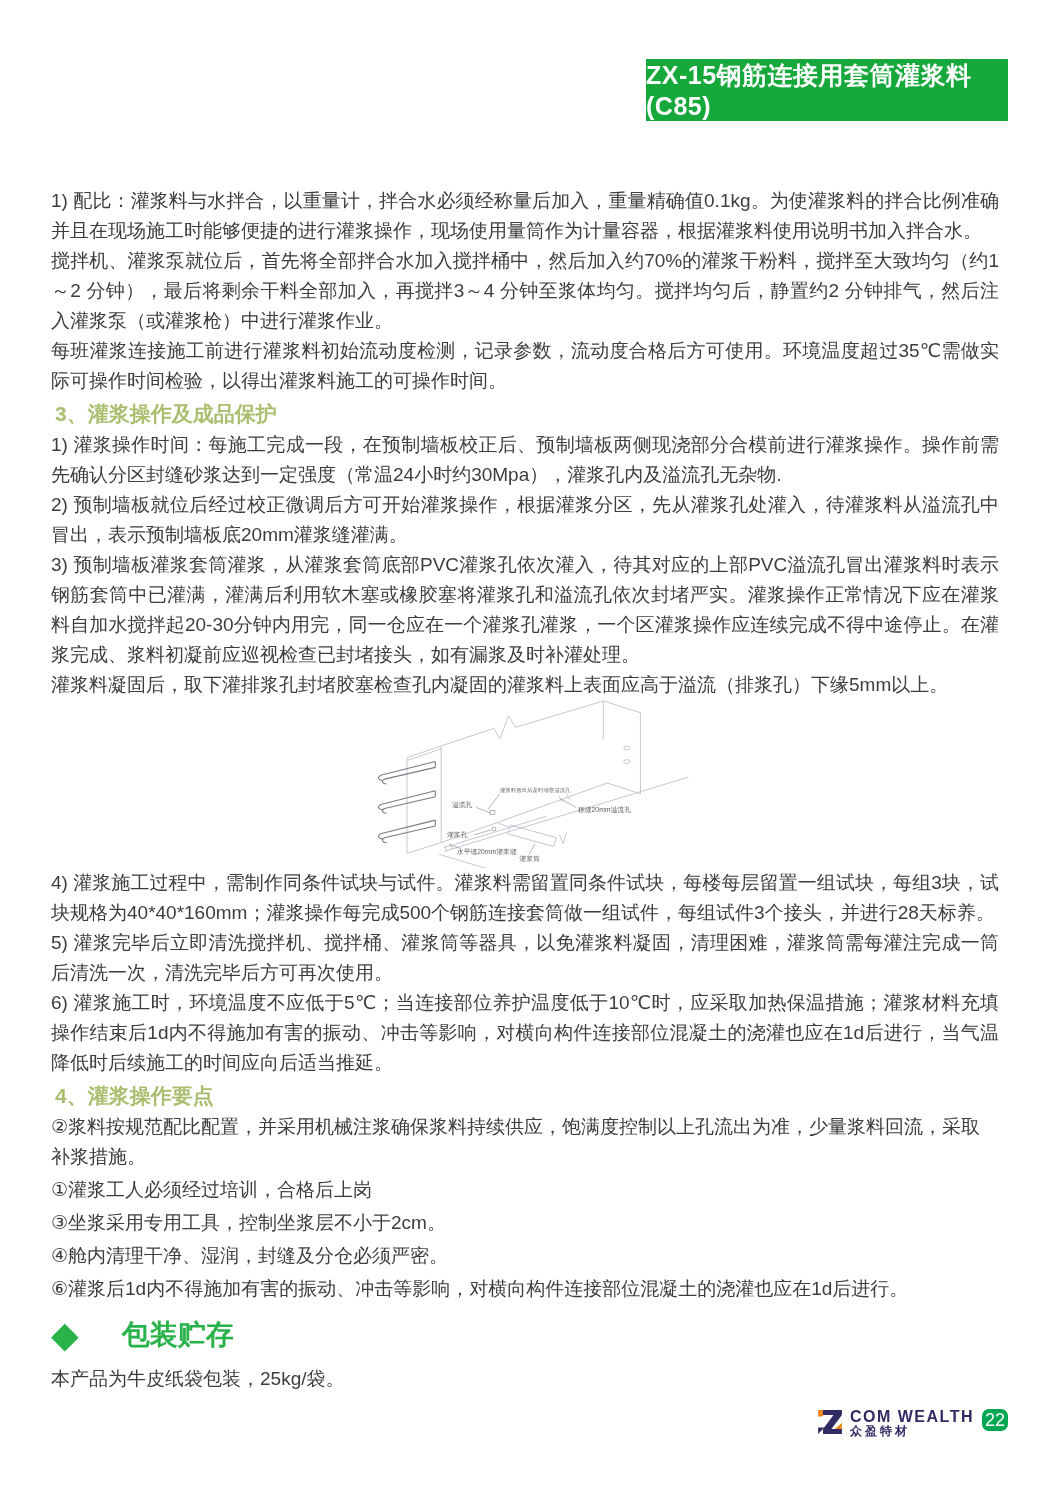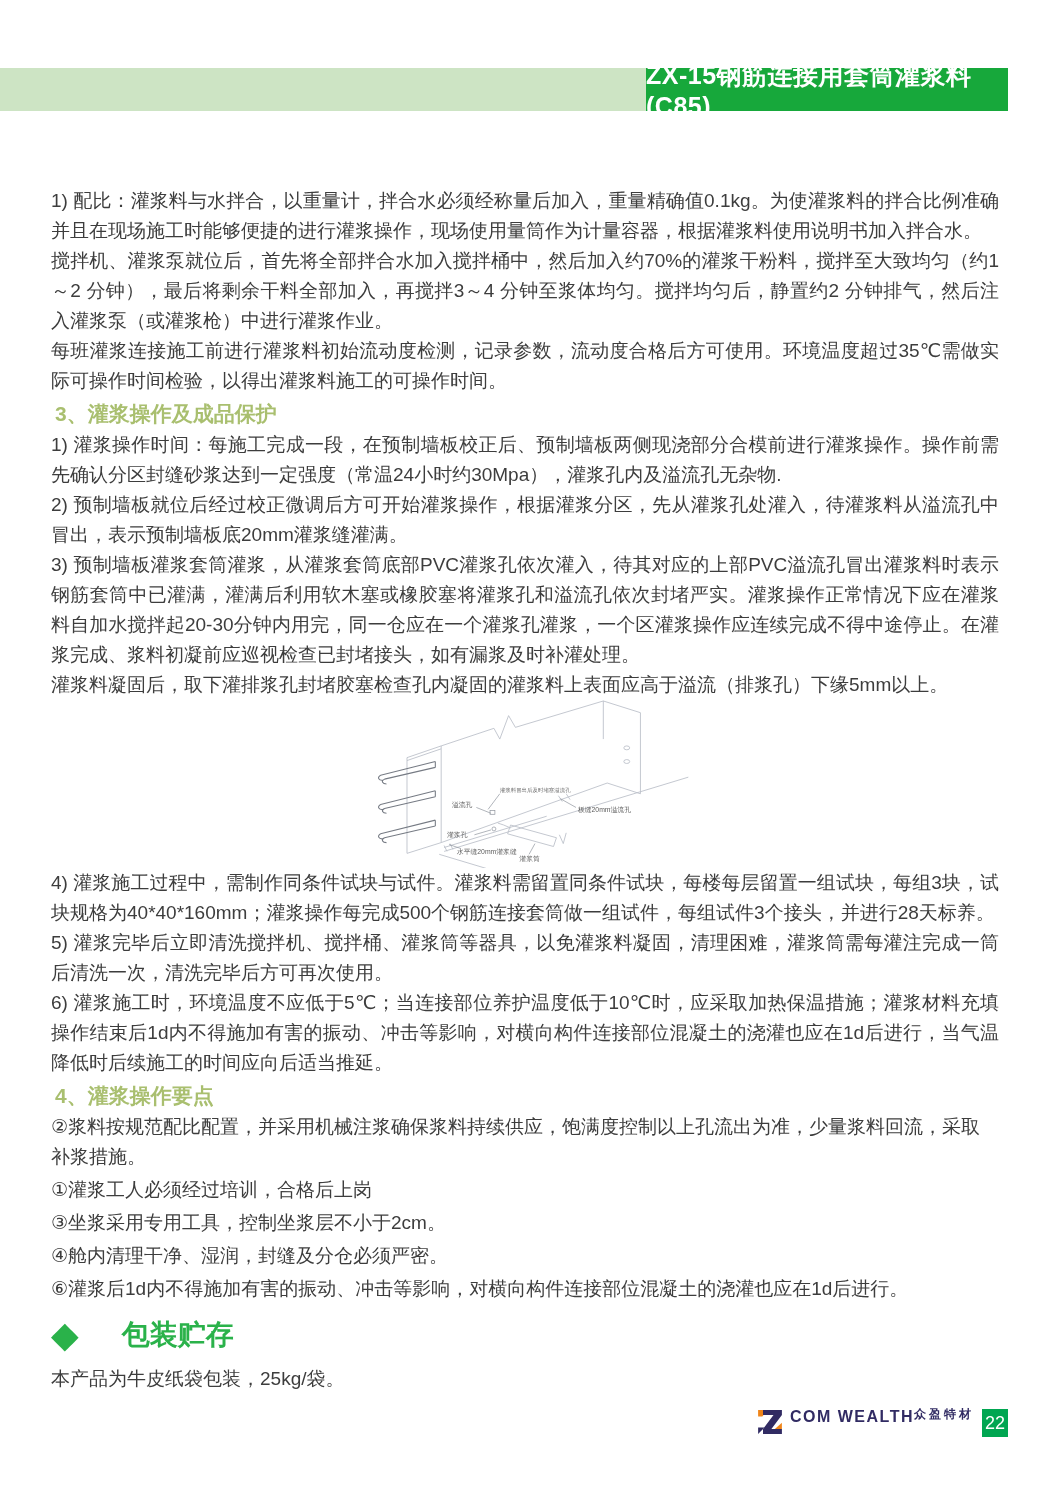--- a/index.html
+++ b/index.html
@@ -5,21 +5,21 @@
   html,body{margin:0;padding:0;background:#ffffff;}
   .page{
     position:relative;
     width:1050px;height:1504px;
     background:#ffffff;
     font-family:"Liberation Sans","DejaVu Sans",sans-serif;
     color:#3d3d3d;
     overflow:hidden;
   }
   
-  .band{position:absolute;top:68px;left:0;width:1050px;height:43px;display:flex;}
+  .band{position:absolute;top:68px;left:0;width:1050px;height:43px;display:flex;align-items:center;}
   .band-light{flex:0 0 646px;background:#cde4c4;}
   .band-dark{
     flex:0 0 362px;background:#17a83b;color:#ffffff;
     display:flex;align-items:center;justify-content:flex-end;
     padding-right:14px;box-sizing:border-box;
     font-size:25px;font-weight:bold;letter-spacing:0.5px;
   }
   .band-spacer{flex:1;background:#ffffff;}
   
   .content{
@@ -47,27 +47,27 @@
   .diagram .tiny{font-size:5.6px;fill:#6b6b6b;}
   .lt{stroke:#bcc0c9;stroke-width:0.9;fill:none;}
   .dk{stroke:#767b84;stroke-width:1.1;fill:none;}
   .ld{stroke:#8d929b;stroke-width:0.7;fill:none;}
   
   .footer{
     position:absolute;top:1408px;right:42px;
     display:flex;align-items:flex-start;gap:8px;
   }
   .logo{display:flex;align-items:flex-start;gap:6px;}
-  .logo-text{display:flex;}
+  .logo-text{display:flex;flex-direction:column;}
   .logo-en{color:#312b63;font-size:16px;font-weight:bold;letter-spacing:1.5px;line-height:17px;}
   .logo-cn{color:#312b63;font-size:12px;font-weight:bold;letter-spacing:3px;line-height:13px;}
   .page-num{
-    width:26px;height:28px;background:#00a651;color:#ffffff;
+    width:26px;height:22px;background:#00a651;color:#ffffff;
     display:flex;align-items:center;justify-content:center;
-    font-size:18px;margin-top:1px;
+    font-size:18px;margin-top:1px;border-radius:7px;
   }
 </style>
 </head>
 <body>
 
 <div class="page">
 
   <header class="band">
     <div class="band-light"></div>
     <div class="band-dark">

